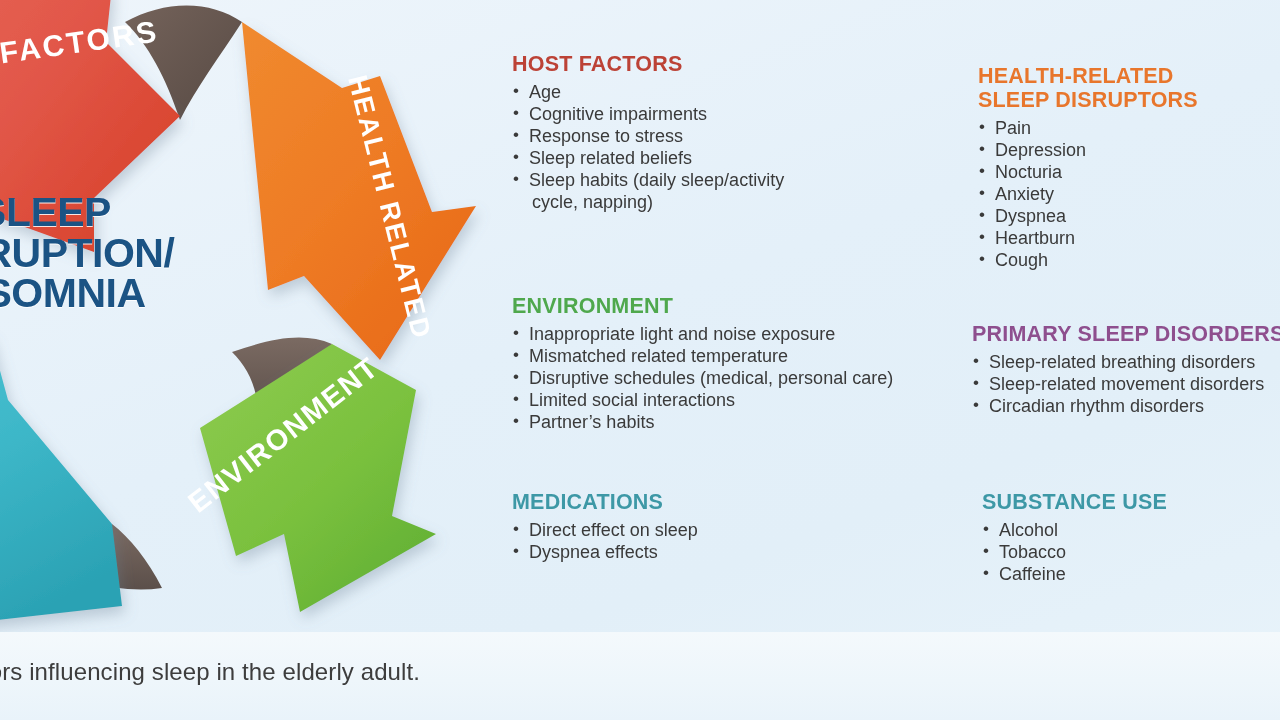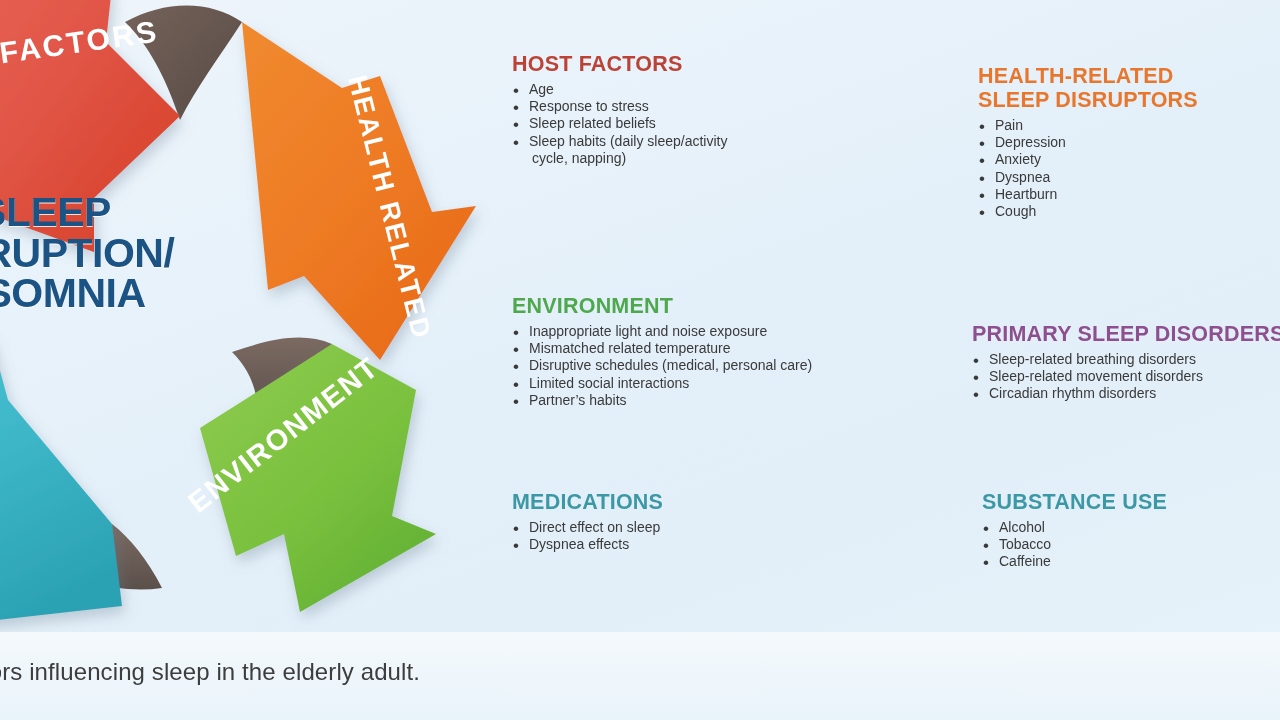--- a/index.html
+++ b/index.html
@@ -89,21 +89,21 @@
     letter-spacing: 0.2px;
     margin-bottom: 5px;
     white-space: nowrap;
   }
 
   .block ul { list-style: none; }
 
   .block li {
     position: relative;
     padding-left: 17px;
-    font-size: 14px;
+    font-size: 18px;
     line-height: 1.225;
     color: #3a3a3a;
     white-space: nowrap;
   }
 
   .block li::before {
     content: "\2022";
     position: absolute;
     left: 1px;
     top: -1px;
@@ -257,20 +257,21 @@
       <span>INSOMNIA</span>
     </div>
   </div>
 
   <div class="col col-mid">
 
     <div class="block" id="block-host">
       <h3 class="c-host">HOST FACTORS</h3>
       <ul>
         <li><span>Age</span></li>
+        <li><span>Cognitive impairments</span></li>
         <li><span>Response to stress</span></li>
         <li><span>Sleep related beliefs</span></li>
         <li>
           <span>Sleep habits (daily sleep/activity</span>
           <span class="cont">cycle, napping)</span>
         </li>
       </ul>
     </div>
 
     <div class="block" id="block-env">
@@ -297,20 +298,21 @@
   <div class="col col-right">
 
     <div class="block" id="block-health">
       <h3 class="c-health">
         <span>HEALTH-RELATED</span><br>
         <span>SLEEP DISRUPTORS</span>
       </h3>
       <ul>
         <li><span>Pain</span></li>
         <li><span>Depression</span></li>
+        <li><span>Nocturia</span></li>
         <li><span>Anxiety</span></li>
         <li><span>Dyspnea</span></li>
         <li><span>Heartburn</span></li>
         <li><span>Cough</span></li>
       </ul>
     </div>
 
     <div class="block" id="block-primary">
       <h3 class="c-primary">PRIMARY SLEEP DISORDERS</h3>
       <ul>

